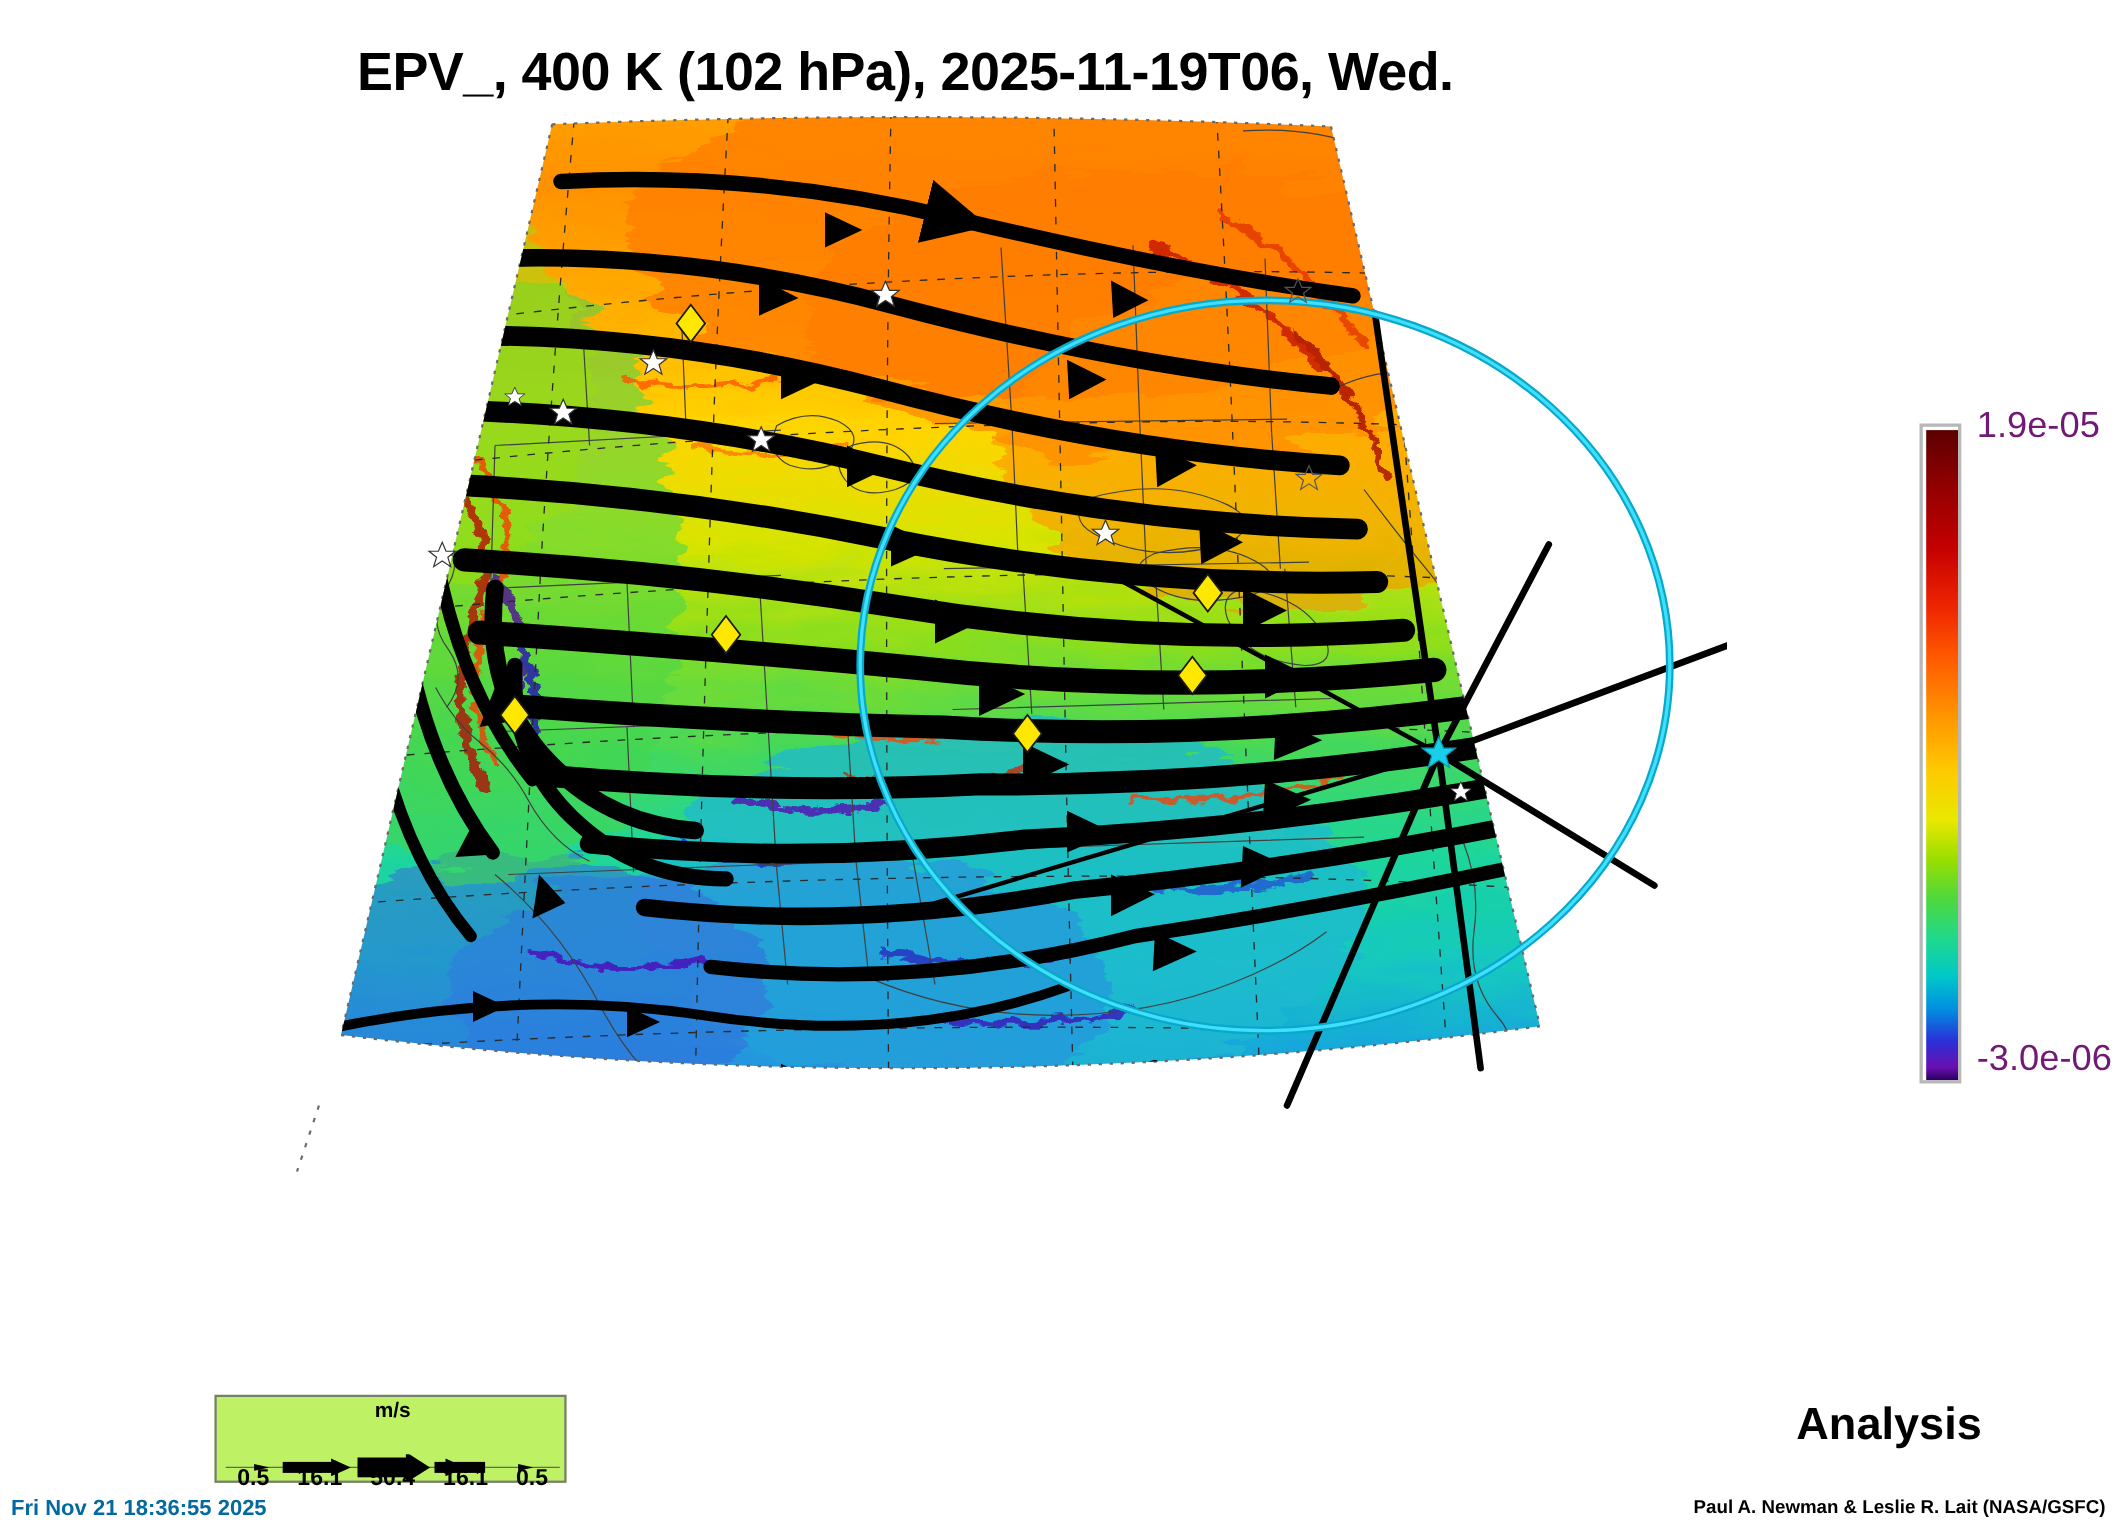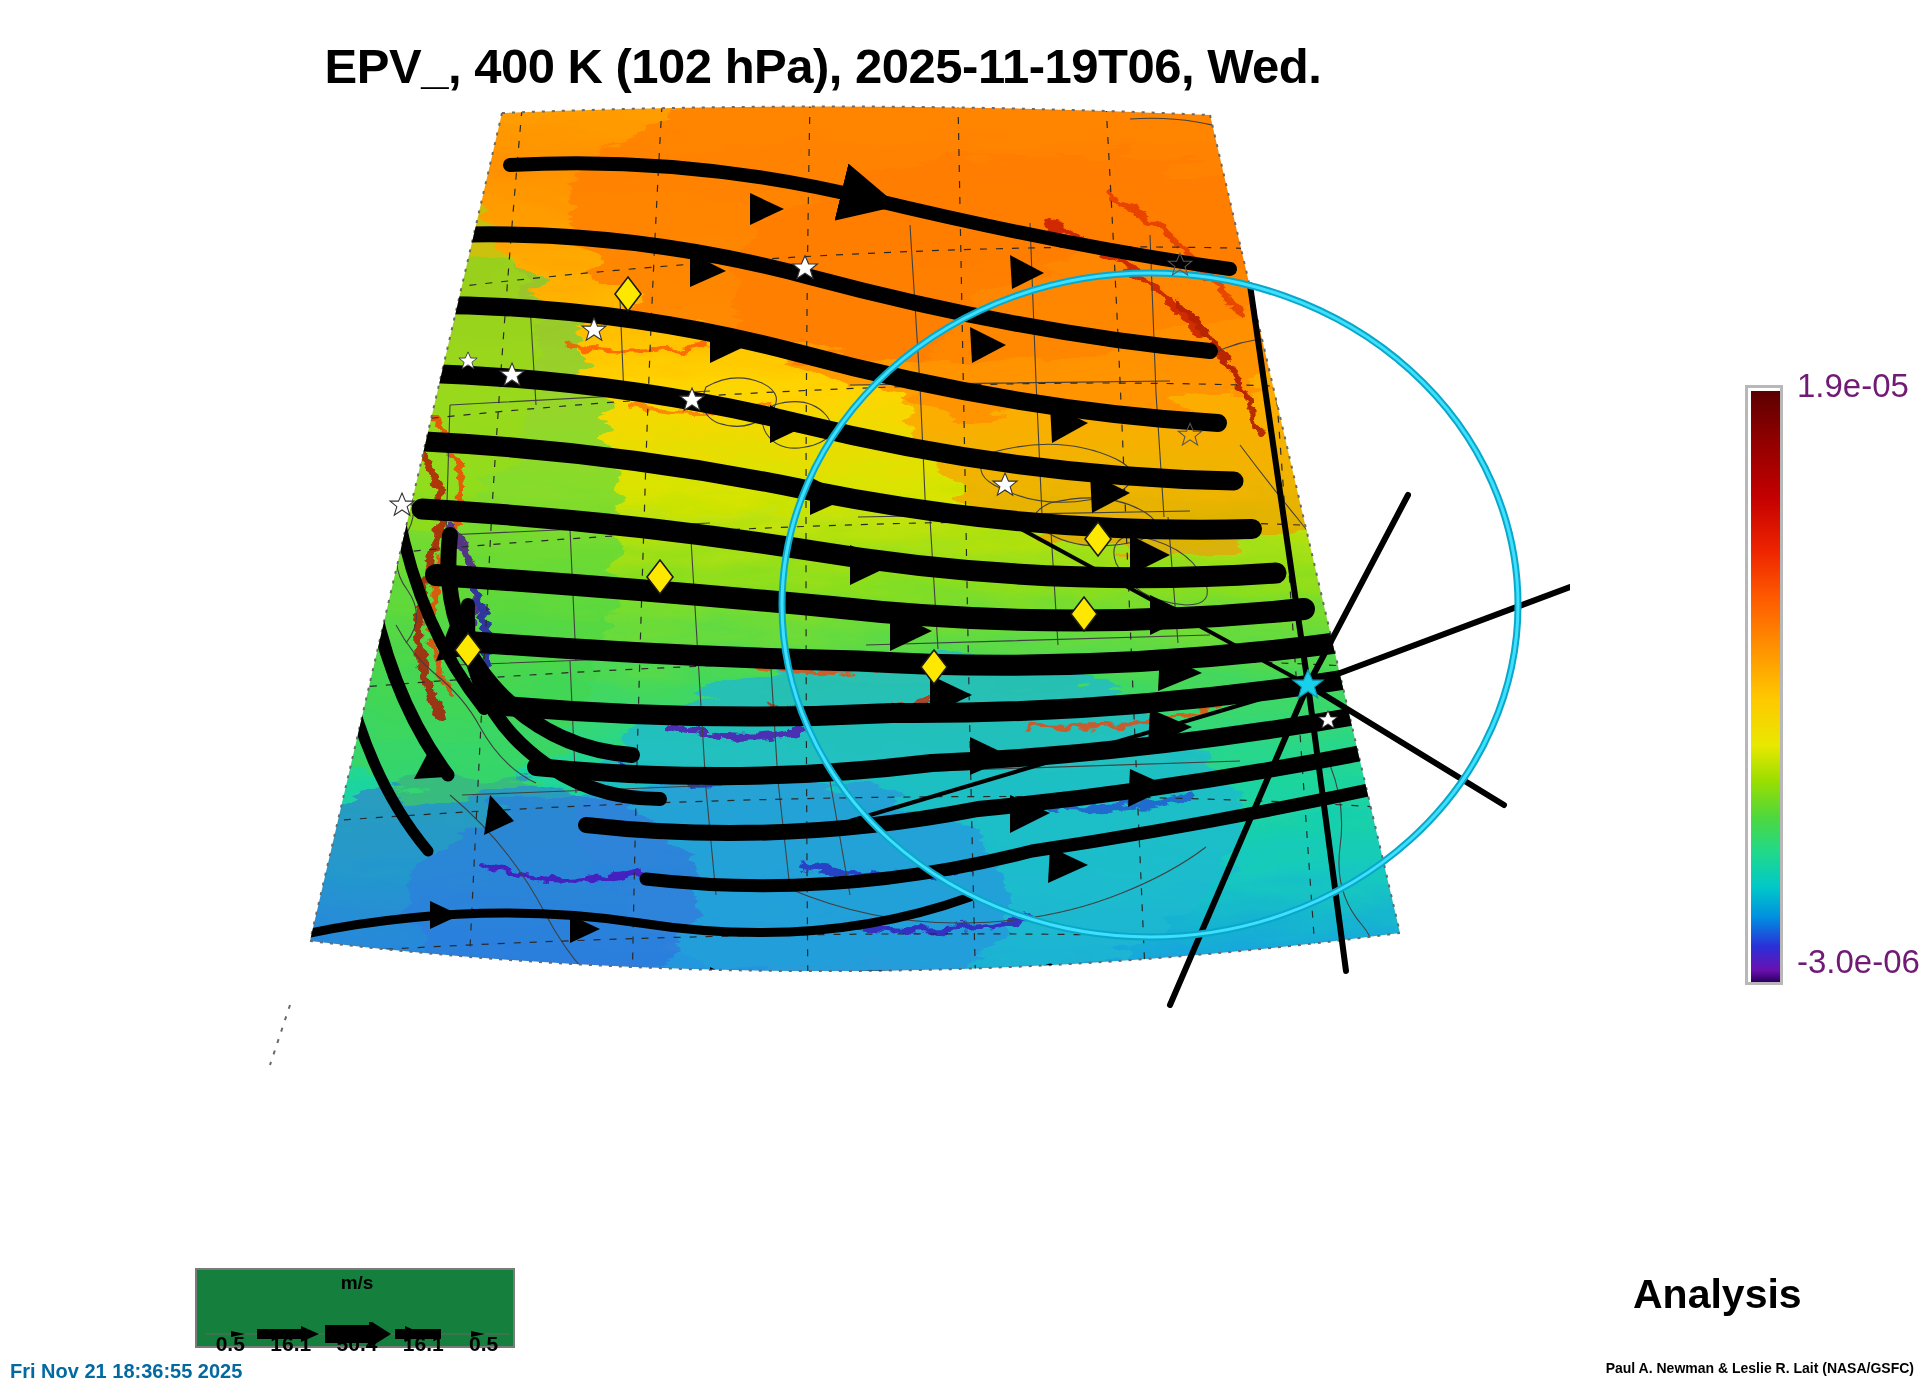--- a/index.html
+++ b/index.html
@@ -31,21 +31,21 @@
   .cb-label{
     position:absolute; left:52px; font-size:33px; font-weight:normal; color:#701a75;
     white-space:nowrap;
   }
   #cb-label-max{top:-18px;}
   #cb-label-min{top:558px;}
 
   
   #wind-legend{
     position:absolute; left:195px; top:1268px; width:320px; height:80px;
-    border:2px solid #7a7a7a; background:#15803d; box-sizing:border-box;
+    border:2px solid #7a7a7a; background:#bef264; box-sizing:border-box;
   }
   #wind-unit{
     position:absolute; left:0; top:2px; width:320px; text-align:center;
     font-size:19px; font-weight:bold; color:#000;
   }
   #wind-ticks{
     position:absolute; left:0; top:26px; width:320px;
     display:flex; justify-content:space-around; padding:0 6px;
     box-sizing:border-box;
   }
@@ -56,21 +56,21 @@
   #analysis-label{
     position:absolute; left:1633px; top:1271px;
     font-size:41px; font-weight:bold; color:#000; white-space:nowrap;
   }
   #timestamp{
     position:absolute; left:10px; top:1360px;
     font-size:20px; font-weight:bold; color:#0369a1; white-space:nowrap;
   }
   #credit{
     position:absolute; right:12px; top:1360px;
-    font-size:14px; font-weight:bold; color:#000; white-space:nowrap;
+    font-size:17px; font-weight:bold; color:#000; white-space:nowrap;
   }
 </style>
 </head>
 <body>
 
 <div id="page-title">EPV_, 400 K (102 hPa), 2025-11-19T06, Wed.</div>
 
 <div id="map-stage">
 <svg id="map-svg" viewBox="0 0 1420 1010" preserveAspectRatio="none">
   <defs>

